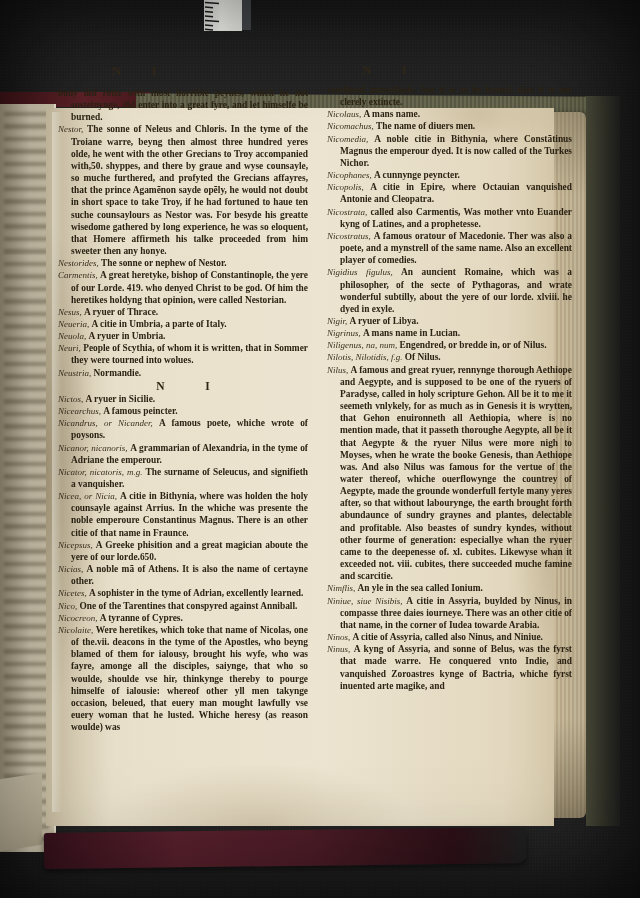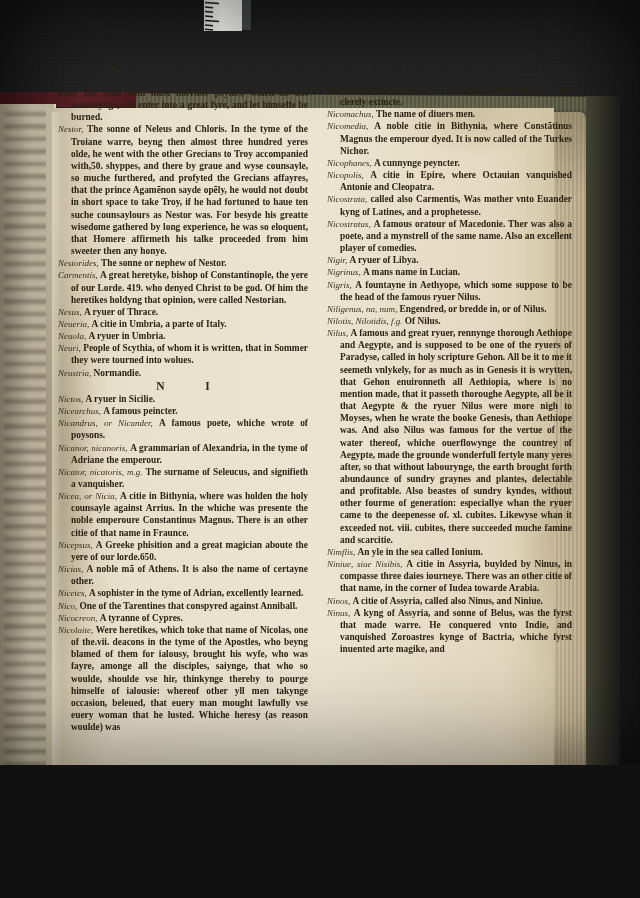--- a/index.html
+++ b/index.html
@@ -1,17 +1,17 @@
 <!DOCTYPE html>
 <html><head>
 <meta charset="utf-8">
 <style>
   html,body{margin:0;padding:0;background:#111;}
   #scene{
-    position:relative;width:640px;height:765px;overflow:hidden;
+    position:relative;width:640px;height:898px;overflow:hidden;
     background-color:#242424;
     background-image:radial-gradient(rgba(255,255,255,0.035) 1px, transparent 1px);
     background-size:3px 3px;
     font-family:"Liberation Serif", serif;
     box-shadow:inset 0 0 90px rgba(0,0,0,.65);
   }
   .vignette{position:absolute;inset:0;box-shadow:inset 0 0 110px rgba(0,0,0,.55);pointer-events:none;}
 
   
   .ruler{position:absolute;left:204px;top:0;width:38px;height:31px;
@@ -131,29 +131,30 @@
       <p class="entry"><span class="headword">Nicea, or Nicia, </span>A citie in Bithynia, where was holden the holy counsayle against Arrius. In the whiche was presente the noble emperoure Constantinus Magnus. There is an other citie of that name in Fraunce.</p>
       <p class="entry"><span class="headword">Nicepsus, </span>A Greeke phisition and a great magician aboute the yere of our lorde.650.</p>
       <p class="entry"><span class="headword">Nicias, </span>A noble mā of Athens. It is also the name of certayne other.</p>
       <p class="entry"><span class="headword">Nicetes, </span>A sophister in the tyme of Adrian, excellently learned.</p>
       <p class="entry"><span class="headword">Nico, </span>One of the Tarentines that conspyred against Anniball.</p>
       <p class="entry"><span class="headword">Nicocreon, </span>A tyranne of Cypres.</p>
       <p class="entry"><span class="headword">Nicolaite, </span>Were heretikes, which toke that name of Nicolas, one of the.vii. deacons in the tyme of the Apostles, who beyng blamed of them for ialousy, brought his wyfe, who was fayre, amonge all the disciples, saiynge, that who so woulde, shoulde vse hir, thinkynge thereby to pourge himselfe of ialousie: whereof other yll men takynge occasion, beleued, that euery man mought lawfully vse euery woman that he lusted. Whiche heresy (as reason woulde) was</p>
     </div>
   <div class="col" id="col-right">
       <p class="entry">condēned immediatly, but it is to be feared, that it is not clerely extincte.</p>
+      <p class="entry"><span class="headword">Nicolaus, </span>A mans name.</p>
       <p class="entry"><span class="headword">Nicomachus, </span>The name of diuers men.</p>
       <p class="entry"><span class="headword">Nicomedia, </span>A noble citie in Bithynia, where Constātinus Magnus the emperour dyed. It is now called of the Turkes Nichor.</p>
       <p class="entry"><span class="headword">Nicophanes, </span>A cunnynge peyncter.</p>
       <p class="entry"><span class="headword">Nicopolis, </span>A citie in Epire, where Octauian vanquished Antonie and Cleopatra.</p>
       <p class="entry"><span class="headword">Nicostrata, </span>called also Carmentis, Was mother vnto Euander kyng of Latines, and a prophetesse.</p>
       <p class="entry"><span class="headword">Nicostratus, </span>A famous oratour of Macedonie. Ther was also a poete, and a mynstrell of the same name. Also an excellent player of comedies.</p>
+      <p class="entry"><span class="headword">Nigidius figulus, </span>An auncient Romaine, which was a philosopher, of the secte of Pythagoras, and wrate wonderful subtilly, about the yere of our lorde. xlviii. he dyed in exyle.</p>
       <p class="entry"><span class="headword">Nigir, </span>A ryuer of Libya.</p>
       <p class="entry"><span class="headword">Nigrinus, </span>A mans name in Lucian.</p>
-      <p class="entry"><span class="headword">Nigris, </span>A fountayne in Aethyope, which some suppose to be the head of the famous ryuer Nilus.</p>
       <p class="entry"><span class="headword">Niligenus, na, num, </span>Engendred, or bredde in, or of Nilus.</p>
       <p class="entry"><span class="headword">Nilotis, Nilotidis, f.g. </span>Of Nilus.</p>
       <p class="entry"><span class="headword">Nilus, </span>A famous and great ryuer, rennynge thorough Aethiope and Aegypte, and is supposed to be one of the ryuers of Paradyse, called in holy scripture Gehon. All be it to me it seemeth vnlykely, for as much as in Genesis it is wrytten, that Gehon enuironneth all Aethiopia, where is no mention made, that it passeth thoroughe Aegypte, all be it that Aegypte &amp; the ryuer Nilus were more nigh to Moyses, when he wrate the booke Genesis, than Aethiope was. And also Nilus was famous for the vertue of the water thereof, whiche ouerflowynge the countrey of Aegypte, made the grounde wonderfull fertyle many yeres after, so that without labourynge, the earth brought forth abundaunce of sundry graynes and plantes, delectable and profitable. Also beastes of sundry kyndes, without other fourme of generation: especiallye whan the ryuer came to the deepenesse of. xl. cubites. Likewyse whan it exceeded not. viii. cubites, there succeeded muche famine and scarcitie.</p>
       <p class="entry"><span class="headword">Nimflis, </span>An yle in the sea called Ionium.</p>
       <p class="entry"><span class="headword">Niniue, siue Nisibis, </span>A citie in Assyria, buylded by Ninus, in compasse three daies iourneye. There was an other citie of that name, in the corner of Iudea towarde Arabia.</p>
       <p class="entry"><span class="headword">Ninos, </span>A citie of Assyria, called also Ninus, and Niniue.</p>
       <p class="entry"><span class="headword">Ninus, </span>A kyng of Assyria, and sonne of Belus, was the fyrst that made warre. He conquered vnto Indie, and vanquished Zoroastres kynge of Bactria, whiche fyrst inuented arte magike, and</p>
     </div>
 
   <div class="vignette"></div>

